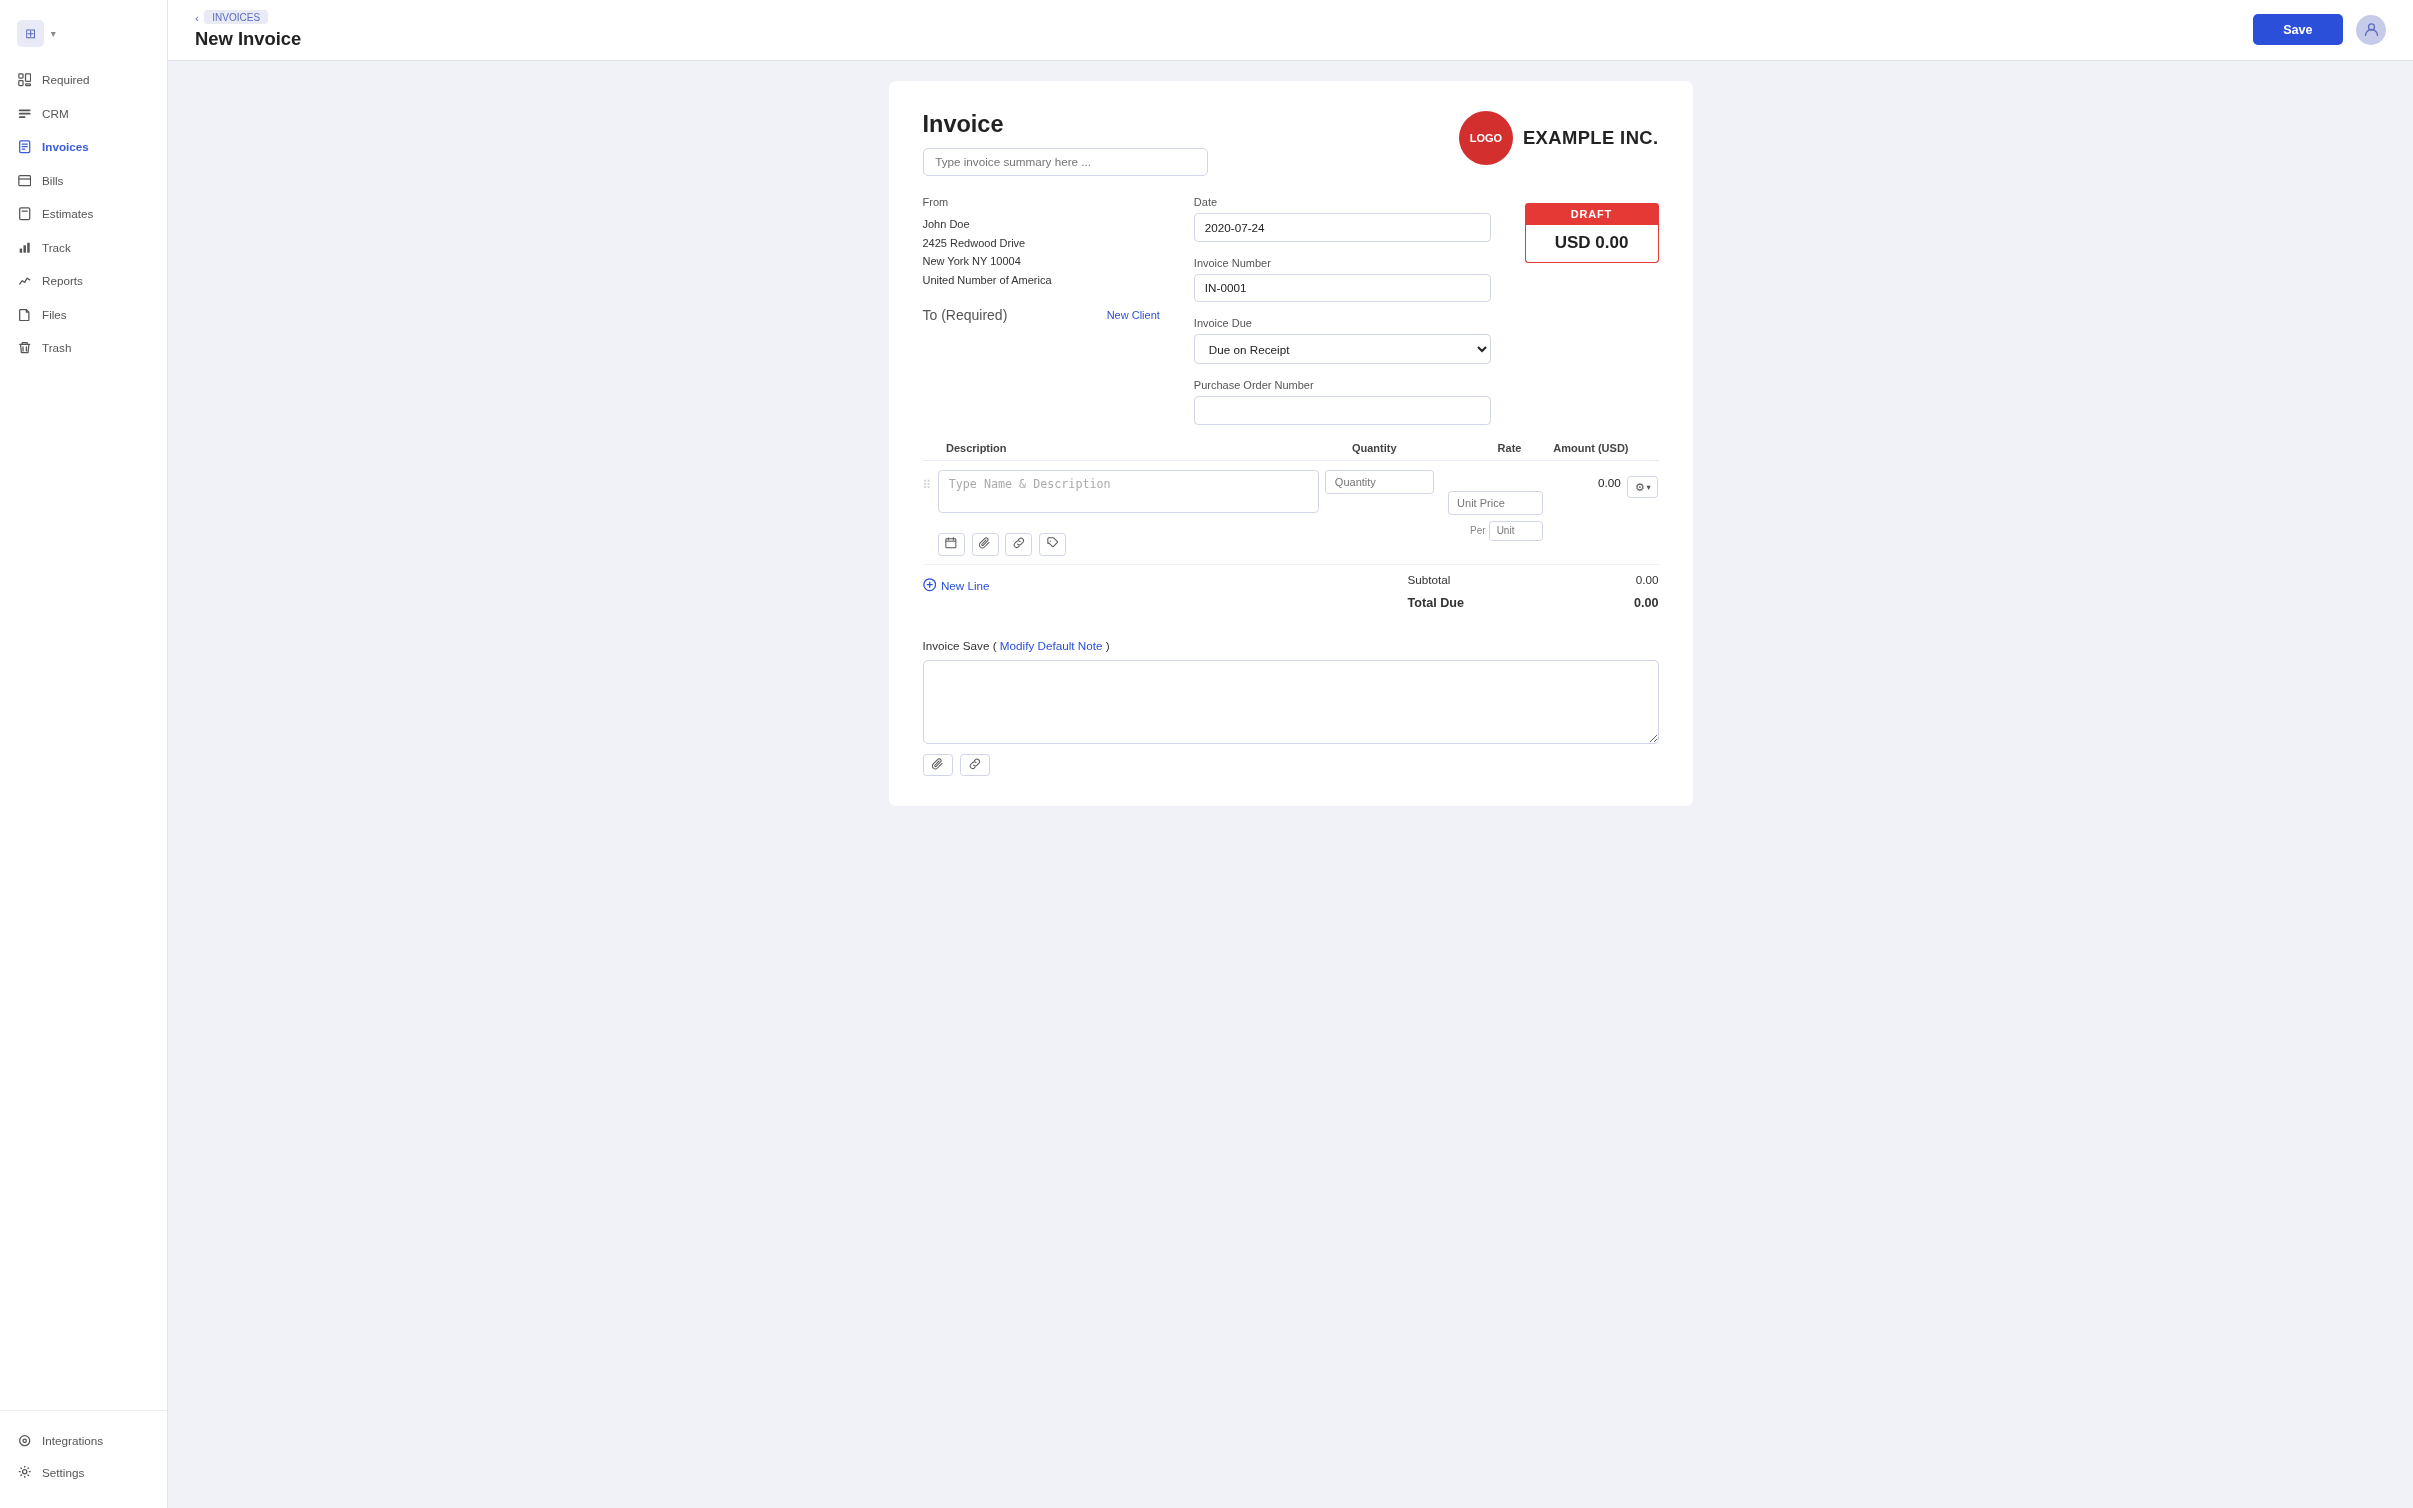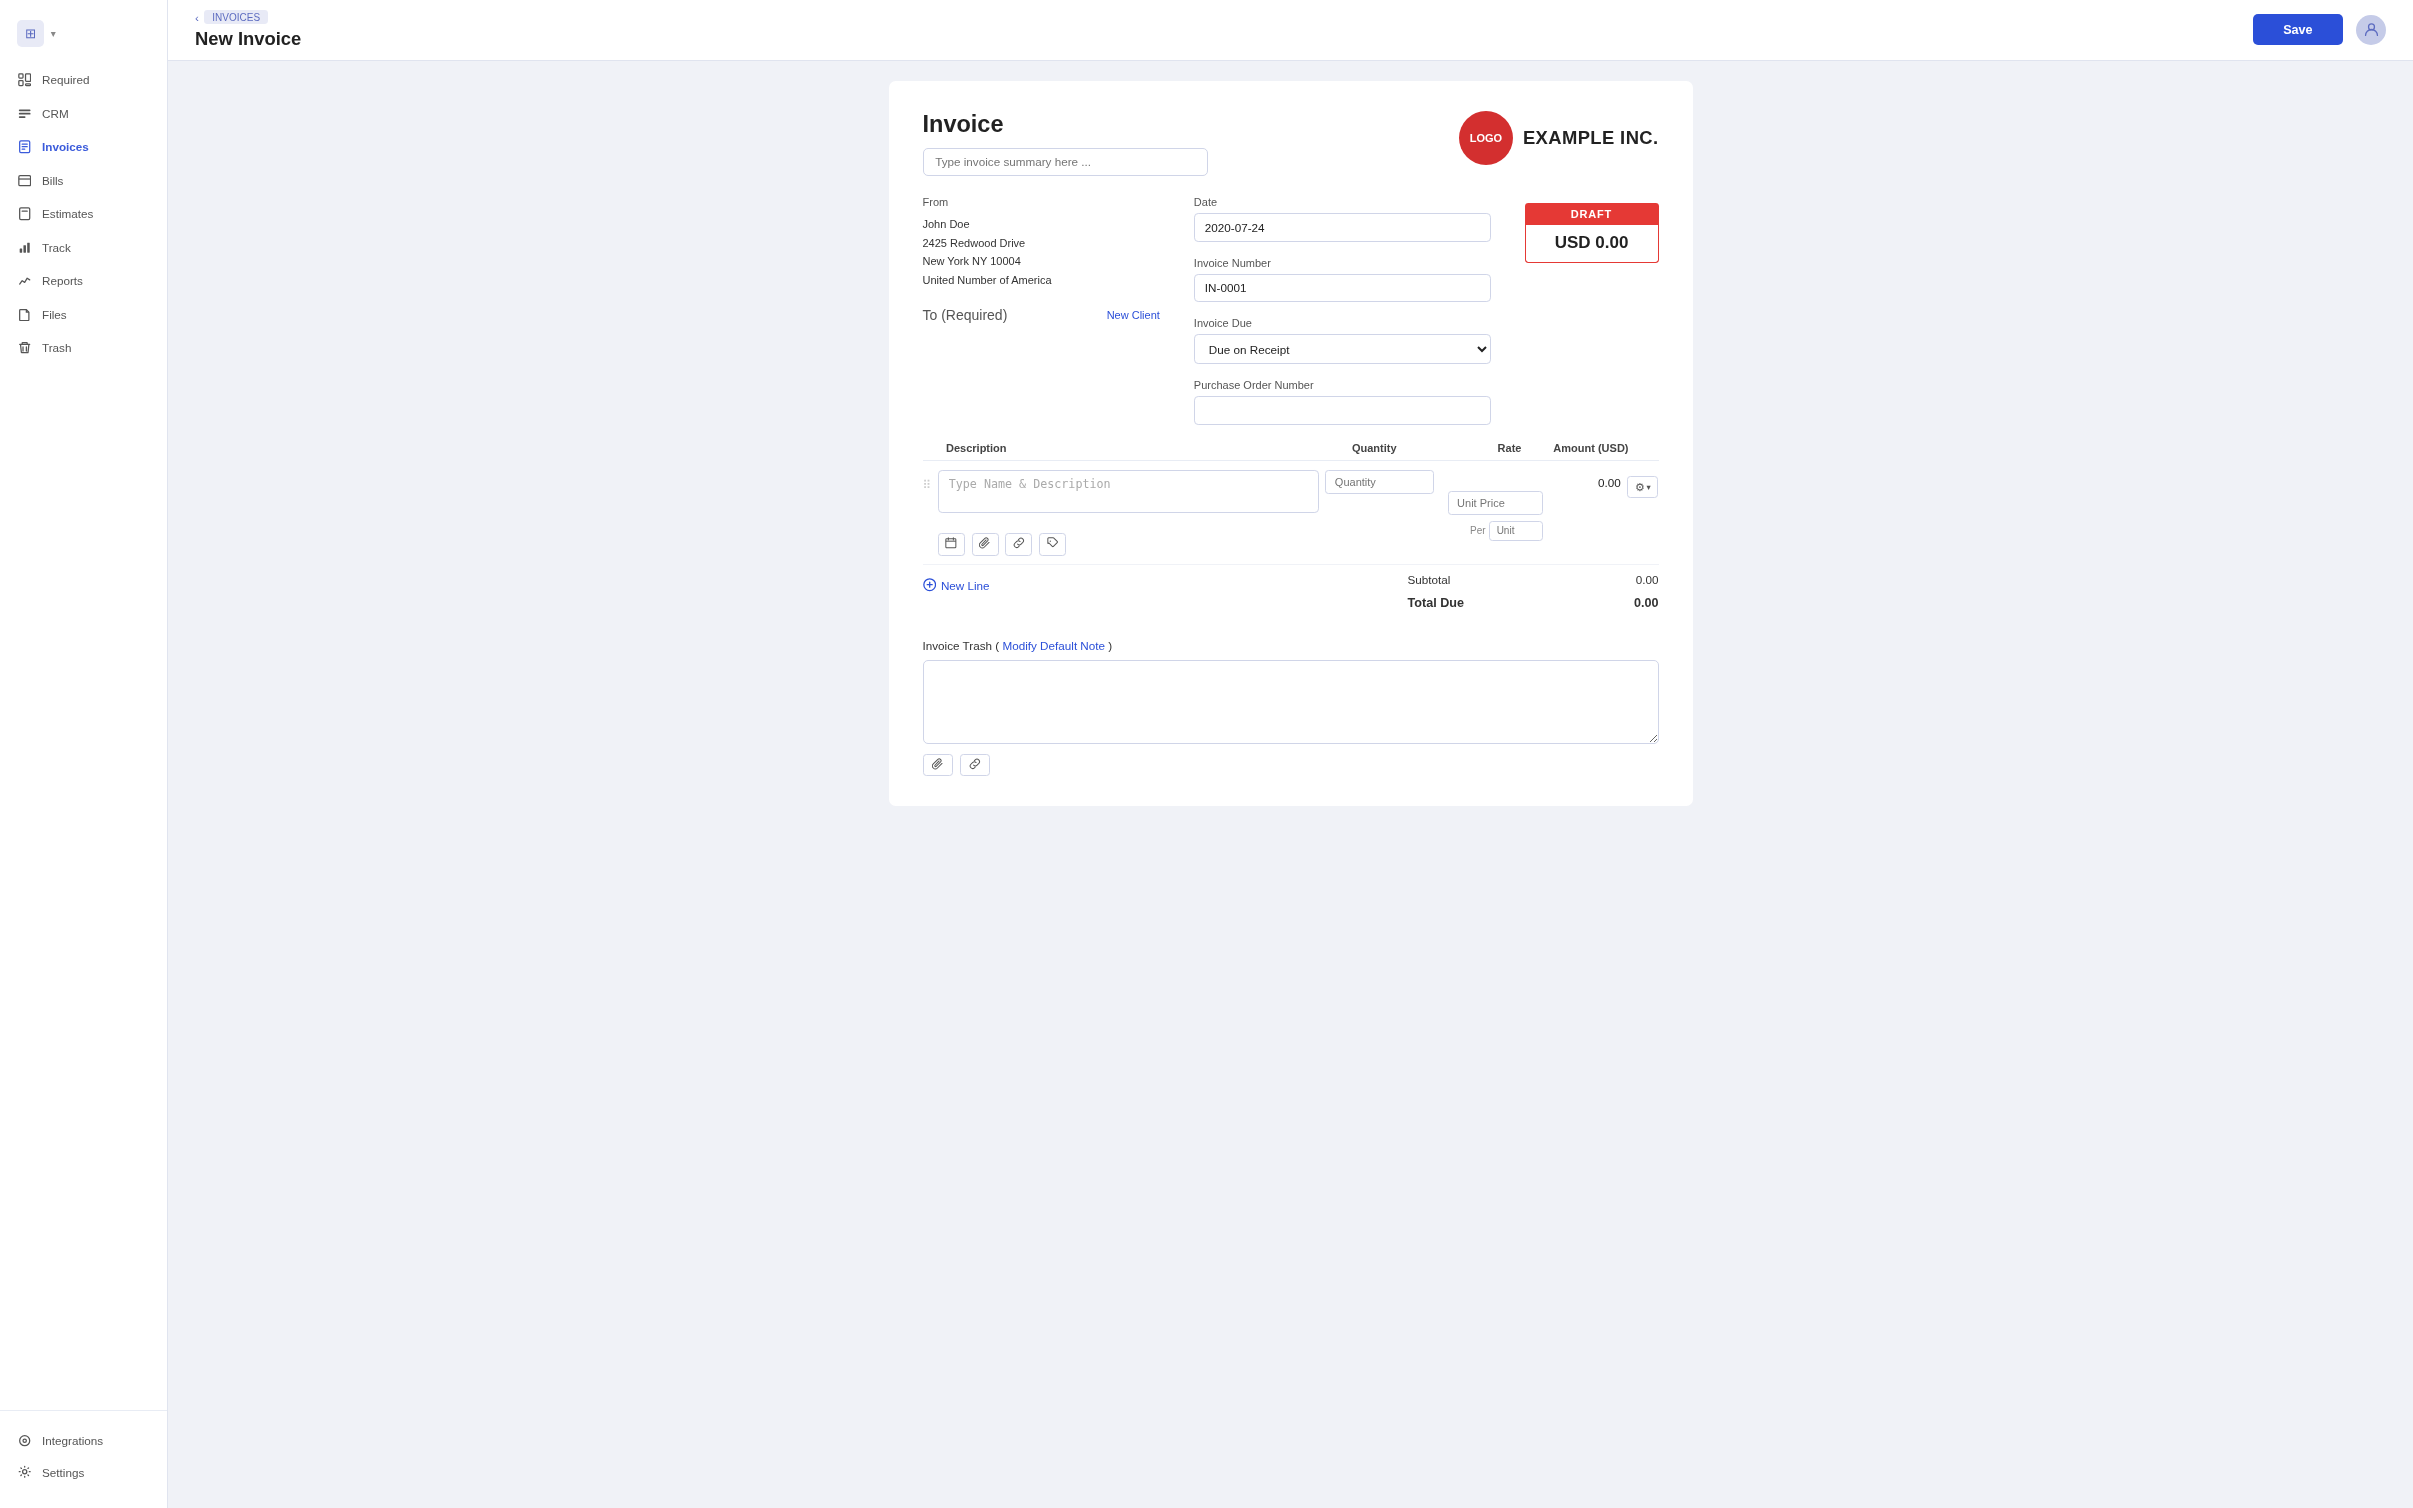--- a/index.html
+++ b/index.html
@@ -571,21 +571,21 @@
           </div>
           <div class="totals-line total-due">
             <span>Total Due</span>
             <span>0.00</span>
           </div>
         </div>
       </div>
 
       <div class="notes-section">
         <div class="notes-label">
-          <span>Invoice Trash</span>
+          <span>Invoice Save</span>
           <span> (</span>
           <a>Modify Default Note</a>
           <span>)</span>
         </div>
         <textarea class="notes-textarea" style=""></textarea>
         <div class="notes-tools">
           <button class="notes-tool-btn">
             <svg width="11.7" height="11.7" viewBox="0 0 14 14" fill="none">
                 <path d="M12 6.5L6.5 12a3.5 3.5 0 01-4.95-4.95l5.5-5.5a2.25 2.25 0 013.18 3.18L5 10.05a1 1 0 01-1.41-1.41L8.5 3.5" stroke="#555" stroke-width="1.2" stroke-linecap="round"></path>
               </svg>

